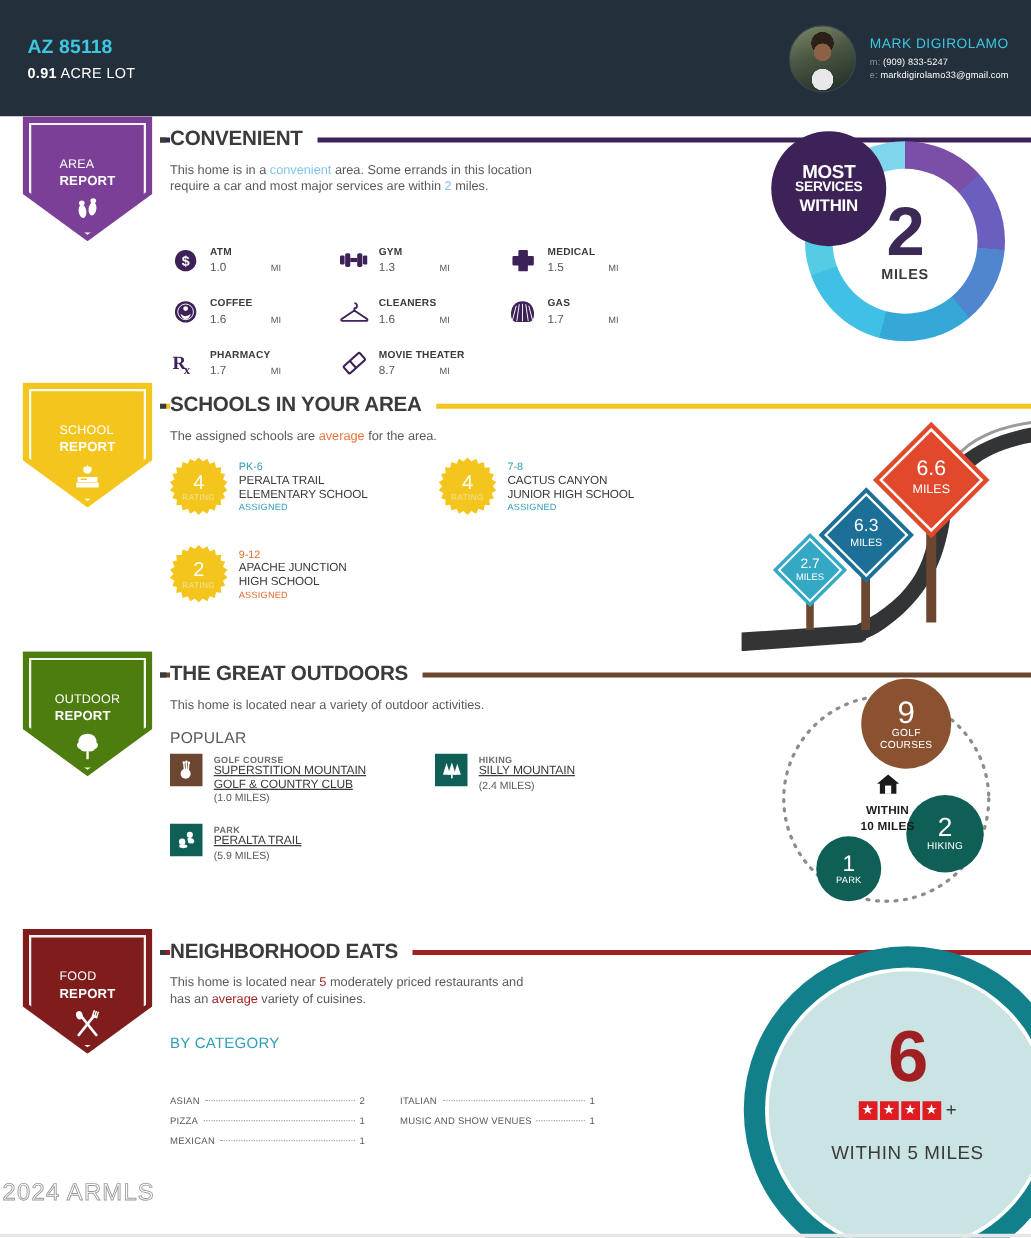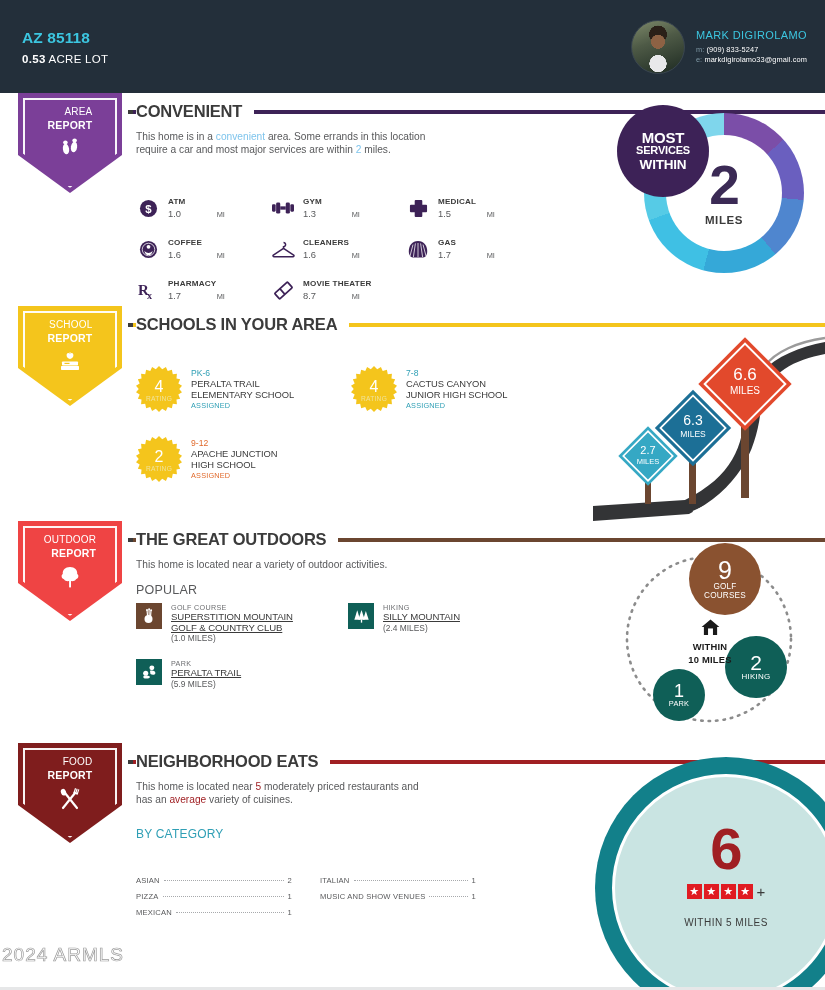--- a/index.html
+++ b/index.html
@@ -76,22 +76,22 @@
     border: 0;
     pointer-events: none;
   }
   .badge .inner::before {
     content: ""; position: absolute; inset: 0;
     box-shadow: inset 0 0 0 2px rgba(255,255,255,.95);
     clip-path: polygon(0% 0%, 100% 0%, 100% 62%, 50% 100%, 0% 62%);
   }
   .badge-label {
     color: #fff; font-size: 10.5px; font-weight: bold;
-    text-align: right; line-height: 12.5px; letter-spacing: 0.2px;
-    position: relative; z-index: 3;
+    text-align: left; line-height: 12.5px; letter-spacing: 0.2px;
+    position: relative; z-index: 3; margin-top: 20px;
   }
   .badge-label .t1 { font-weight: normal; font-size: 10px; display: block; }
   .badge-icon {
     position: relative; z-index: 3; margin-top: 7px;
     color: #fff; font-size: 21px; line-height: 1;
   }
 
   .sec-head {
     position: relative; padding-left: 136px; padding-top: 9px;
   }
@@ -231,21 +231,21 @@
     width: 420px;
     display: grid; grid-template-columns: 212px 212px; grid-auto-rows: 56px;
   }
   .out { display: flex; gap: 9px; align-items: flex-start; }
   .out-ic {
     width: 26px; height: 26px; flex: 0 0 26px;
     display: flex; align-items: center; justify-content: center;
     color: #fff; font-size: 15px;
   }
   .out-cat {
-    font-size: 7.2px; color: #6d6e71; letter-spacing: 0.3px; line-height: 9px;
+    font-size: 7.2px; color: #6d6e71; letter-spacing: 0.3px; line-height: 9px; font-weight: bold;
   }
   .out-name {
     font-size: 9.6px; color: #3b3b3b; line-height: 10.6px; letter-spacing: -0.1px; text-decoration: underline;
   }
   .out-dist { font-size: 8.4px; color: #58595b; line-height: 10.6px; }
 
   .bubbles { position: absolute; right: 16px; top: 20px; width: 200px; height: 195px; }
   .bub {
     position: absolute; border-radius: 50%; color: #fff;
     display: flex; flex-direction: column;
@@ -302,21 +302,21 @@
     line-height: 54px; letter-spacing: -1px;
   }
   .stars { display: flex; align-items: center; gap: 2px; margin-top: 8px; }
   .star {
     width: 15px; height: 15px; background: #e01b22;
     display: flex; align-items: center; justify-content: center;
     color: #fff; font-size: 11px; line-height: 11px;
   }
   .plus { font-size: 15px; color: #3b3b3b; margin-left: 2px; line-height: 14px; }
   .within5 {
-    font-size: 10px; color: #3b3b3b; letter-spacing: 0.5px; margin-top: 18px;
+    font-size: 15px; color: #3b3b3b; letter-spacing: 0.5px; margin-top: 18px;
   }
 
   .watermark {
     position: absolute; left: 2px; bottom: 24px;
     font-size: 19px; letter-spacing: 1px;
     color: transparent;
     -webkit-text-stroke: 0.7px #9a9a9a;
     font-family: "Liberation Sans", sans-serif;
     pointer-events: none; z-index: 20;
   }
@@ -325,21 +325,21 @@
     height: 3px; background: #e6e7e8;
   }
 </style>
 </head>
 <body>
 
 <div class="header">
   <div class="addr-block">
     <div class="addr-line">AZ 85118</div>
     <div class="acre-line">
-      <b>0.53</b>
+      <b>0.91</b>
       <span>ACRE LOT</span>
     </div>
   </div>
   <div class="agent-wrap">
     <div class="avatar"></div>
     <div class="agent-info">
       <div class="agent-name">MARK DIGIROLAMO</div>
       <div class="agent-row">
         <span class="k">m:</span>
         <span>(909) 833-5247</span>
@@ -532,20 +532,23 @@
       </div>
     </div>
     <div class="inner"></div>
   </div>
 
   <div class="sec-head">
     <div class="sec-rule" style="background:#f4c51c">
       <span class="dot" style="background:#3b3b3b"></span>
     </div>
     <span class="sec-title">SCHOOLS IN YOUR AREA</span>
+  </div>
+  <div class="sec-desc">
+    <span>The assigned schools are </span><span class="hl-orange">average</span><span> for the area.</span>
   </div>
 
   <div class="school-grid">
     <div class="school">
       <div class="rating-star">
         <div class="v">4</div>
         <div class="r">RATING</div>
       </div>
       <div class="school-txt">
         <div class="school-grades g-teal">PK-6</div>
@@ -605,21 +608,21 @@
         <rect x="-28.5" y="-28.5" width="57" height="57" fill="none" stroke="#fff" stroke-width="2"></rect>
       </g>
       <text x="152" y="44" font-size="17" fill="#fff" text-anchor="middle" font-family="Liberation Sans, sans-serif">6.6</text>
       <text x="152" y="58" font-size="10" fill="#fff" text-anchor="middle" font-family="Liberation Sans, sans-serif">MILES</text>
     </svg>
   </div>
 </div>
 
 <div class="section" id="sec-outdoors">
   <div class="badge">
-    <div class="shield" style="background:#ef4444">
+    <div class="shield" style="background:#4d7c0f">
       <div class="badge-label">
         <span class="t1">OUTDOOR</span>
         <span>REPORT</span>
       </div>
       <div class="badge-icon">
         <svg width="22" height="22" viewBox="0 0 22 22">
           <path d="M11 1 C6.2 1 3.4 4.2 3.8 8 C2 9 2.2 12.4 5 13.2 C6.4 15.4 9 15.6 11 14.6 C13 15.6 15.6 15.4 17 13.2 C19.8 12.4 20 9 18.2 8 C18.6 4.2 15.8 1 11 1 Z" fill="#fff"></path>
           <rect x="10.1" y="13" width="1.9" height="8.4" fill="#fff"></rect>
         </svg>
       </div>

